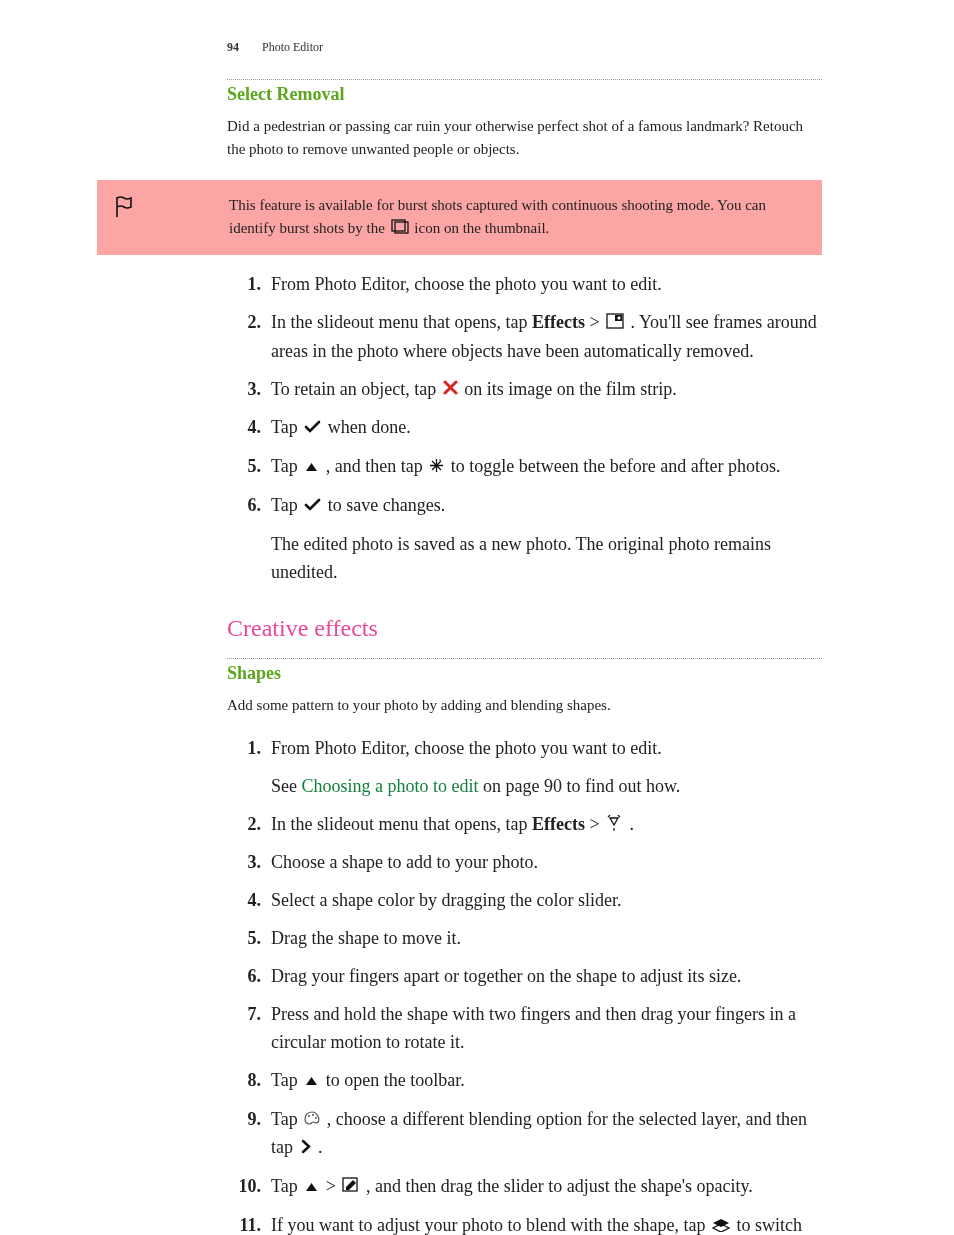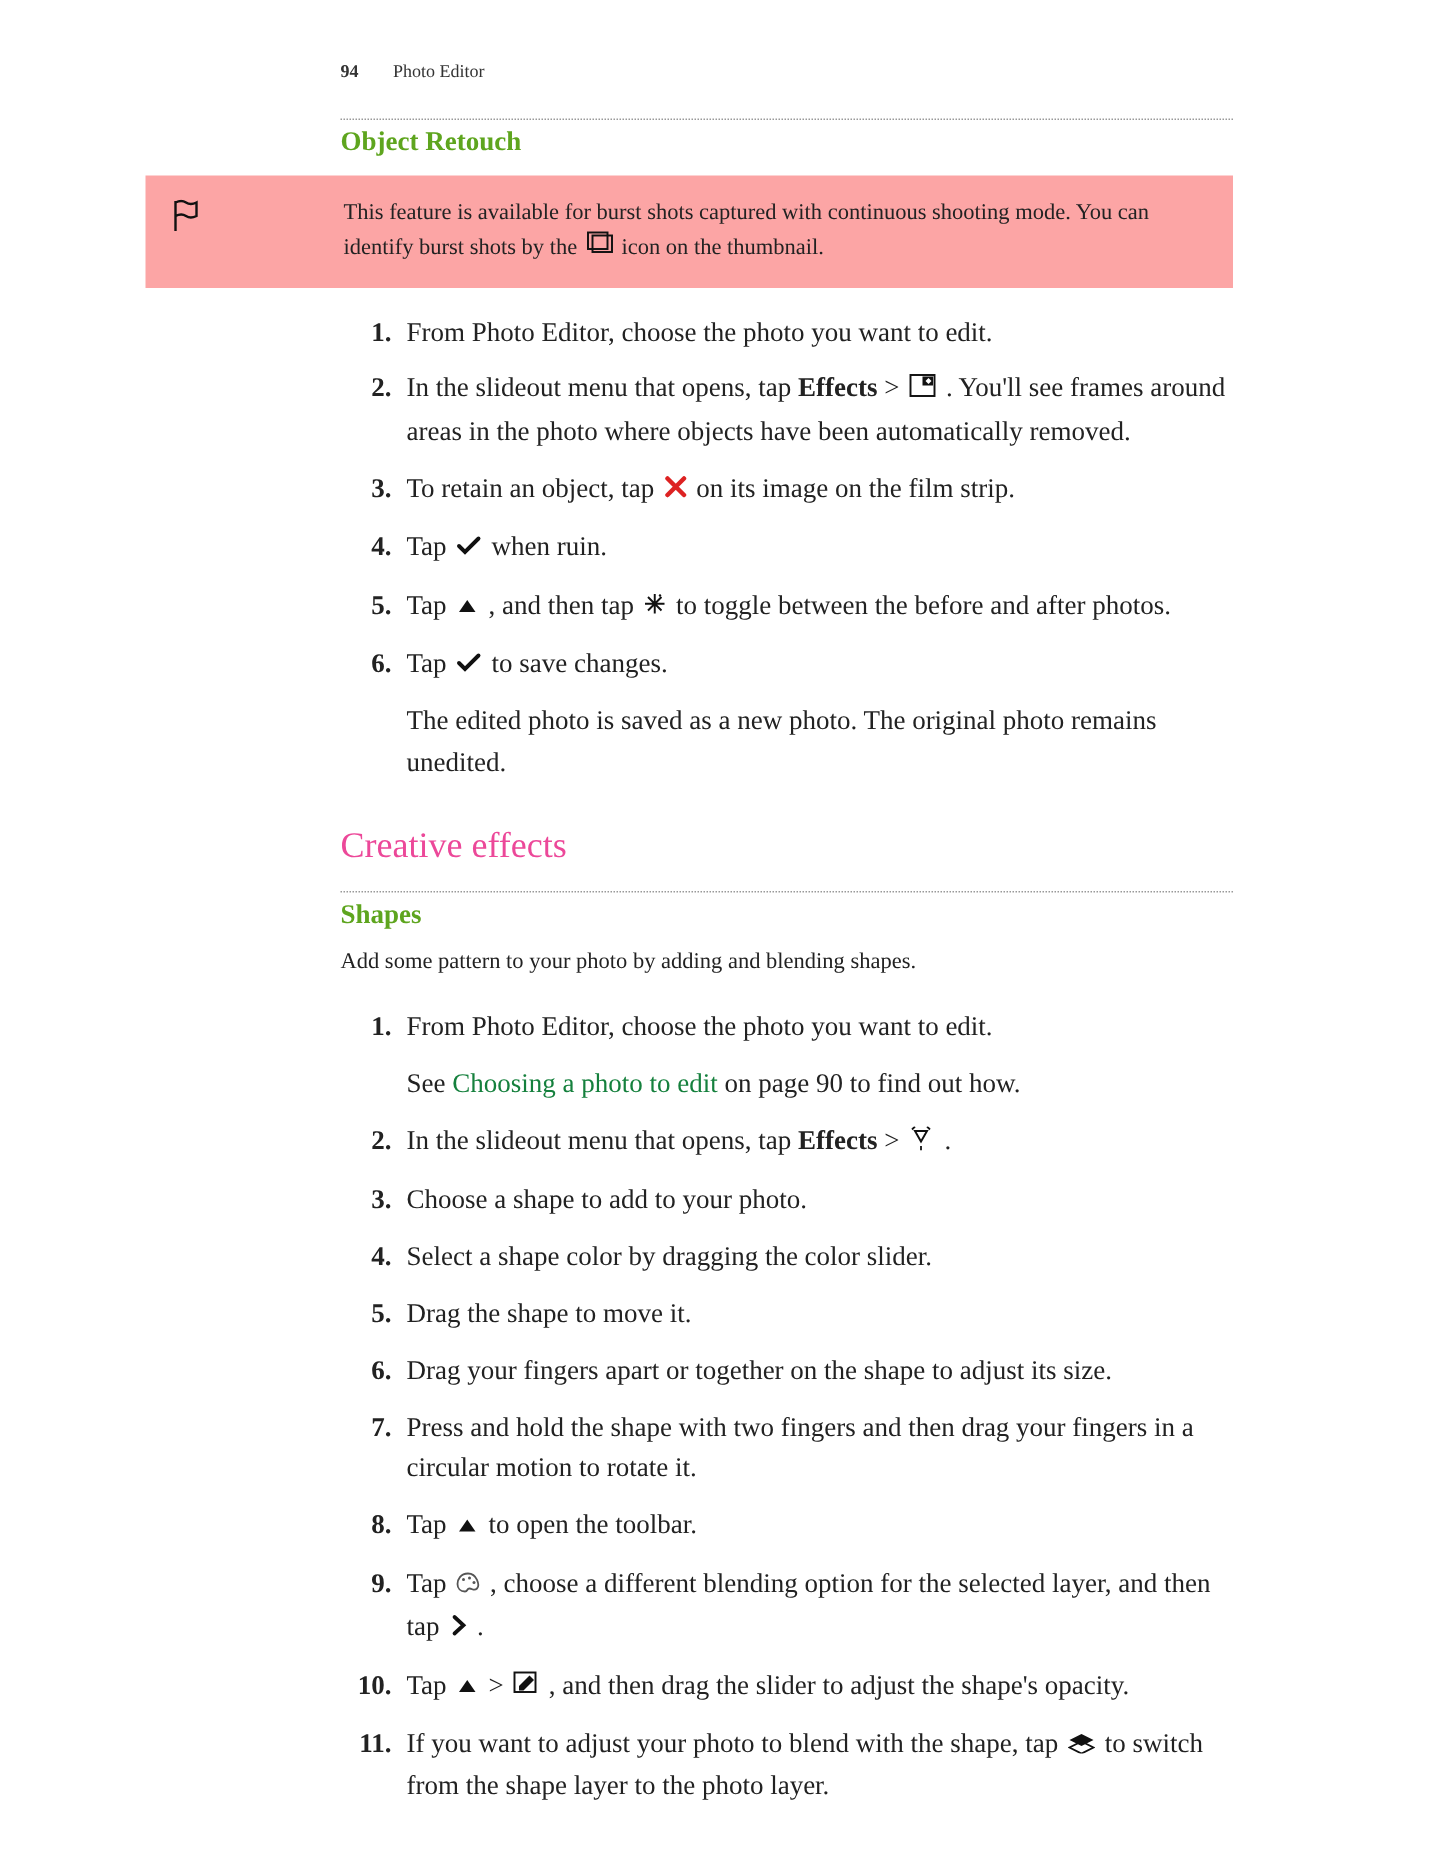--- a/index.html
+++ b/index.html
@@ -114,21 +114,22 @@
 
 <div class="page">
 
   <div class="header">
     <span class="page-num">94</span>
     <span>Photo Editor</span>
   </div>
 
   <div class="content-block">
     <div class="dotted-line"></div>
-    <h2 class="green">Object Retouch</h2>
+    <h2 class="green">Select Removal</h2>
+    <p class="body">Did a pedestrian or passing car ruin your otherwise perfect shot of a famous landmark? Retouch the photo to remove unwanted people or objects.</p>
   </div>
 
   <div class="note-box">
     <div class="icon-col">
       <svg width="20" height="22" viewBox="0 0 20 22">
           <path d="M2 1 L2 21 M2 2 Q6 0 9 2 Q12 4 16 2 L16 11 Q12 13 9 11 Q6 9 2 11 Z" fill="none" stroke="#111" stroke-width="1.6"></path>
         </svg>
     </div>
     <div class="text-col">
       <span>This feature is available for burst shots captured with continuous shooting mode. You can identify burst shots by the </span>
@@ -165,21 +166,21 @@
         </span>
         <span> on its image on the film strip.</span>
       </li>
       <li>
         <span>Tap </span>
         <span class="inline-icon">
           <svg width="17" height="14" viewBox="0 0 17 14">
               <path d="M2 7 L6 11 L15 2" stroke="#111" stroke-width="2.6" fill="none" stroke-linecap="round"></path>
             </svg>
         </span>
-        <span> when ruin.</span>
+        <span> when done.</span>
       </li>
       <li>
         <span>Tap </span>
         <span class="inline-icon">
           <svg width="15" height="12" viewBox="0 0 15 12">
               <polygon points="7.5,2 13,10 2,10" fill="#111"></polygon>
             </svg>
         </span>
         <span> , and then tap </span>
         <span class="inline-icon">

